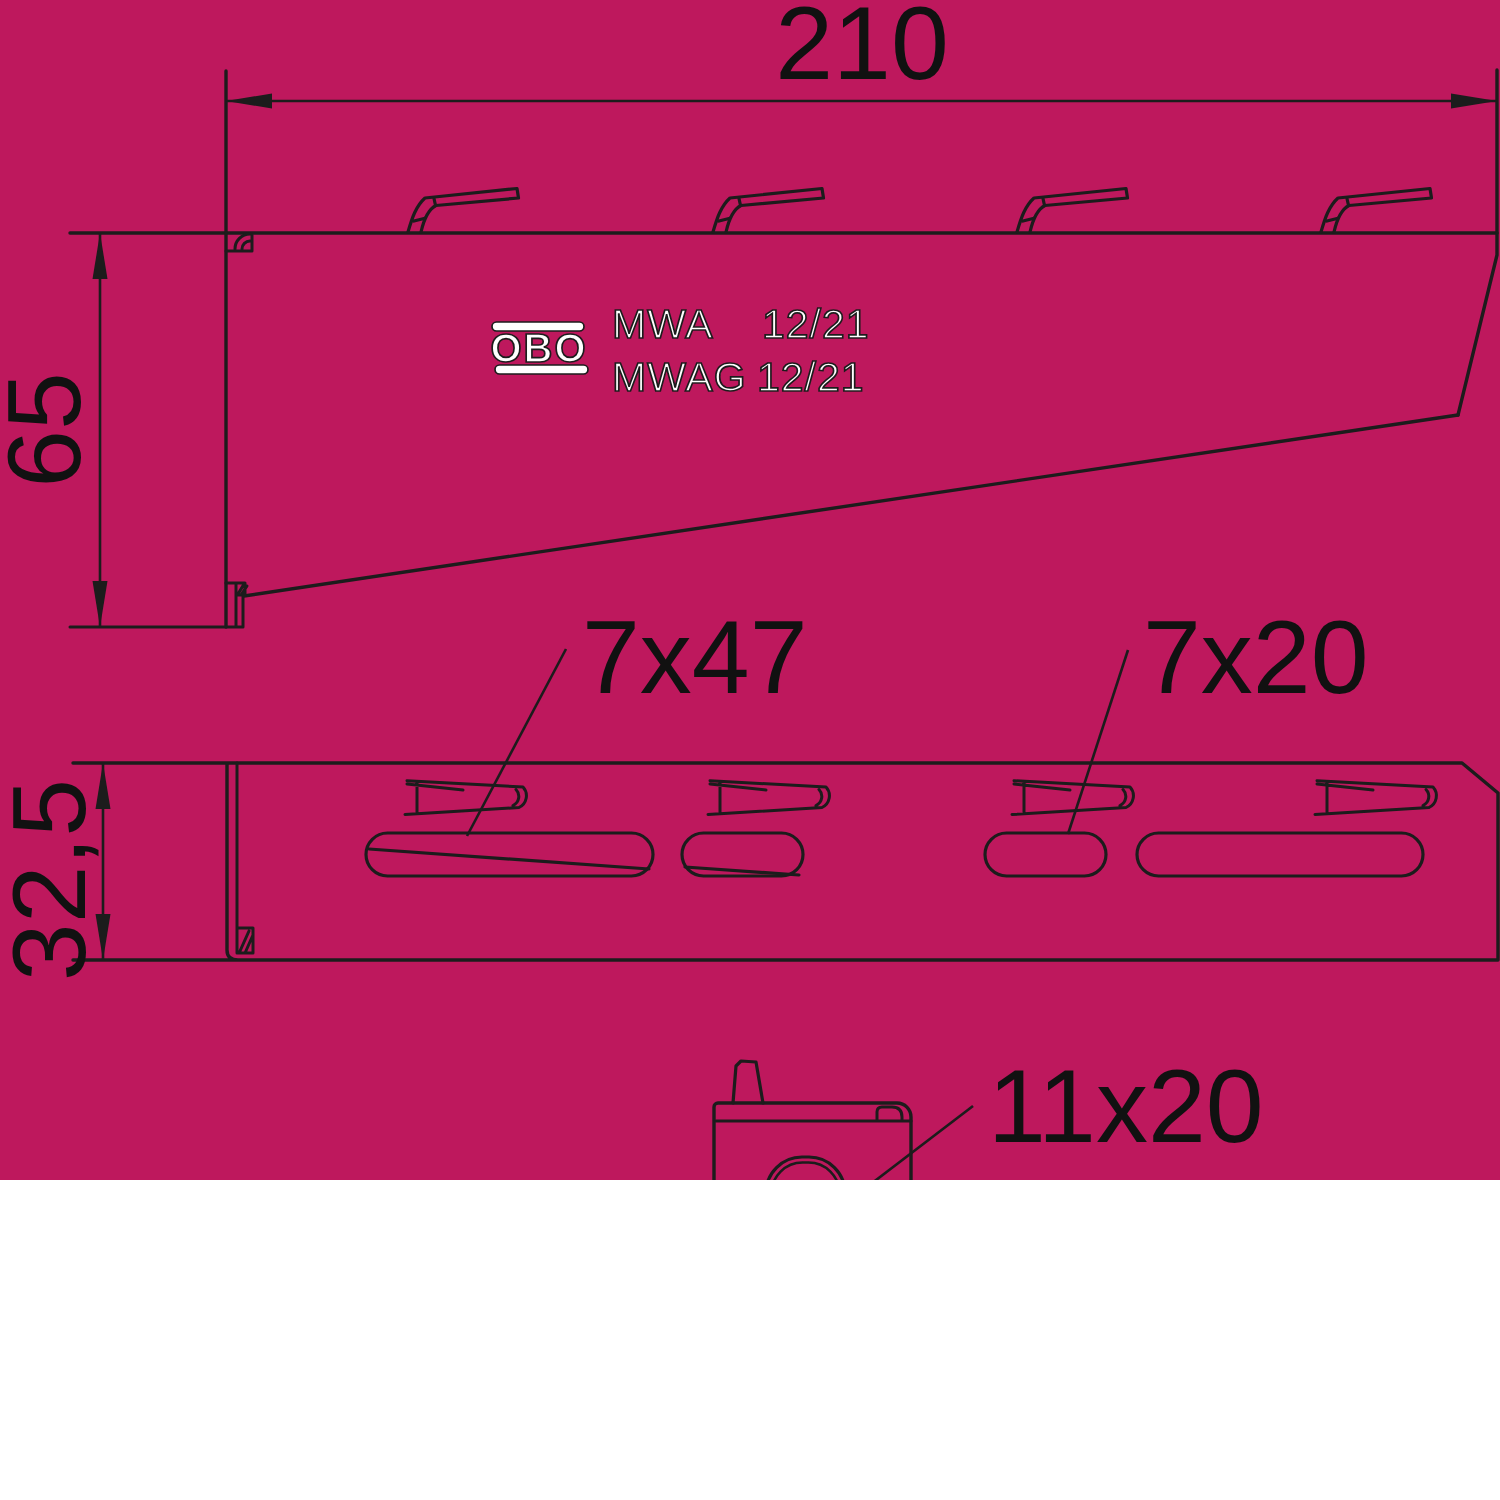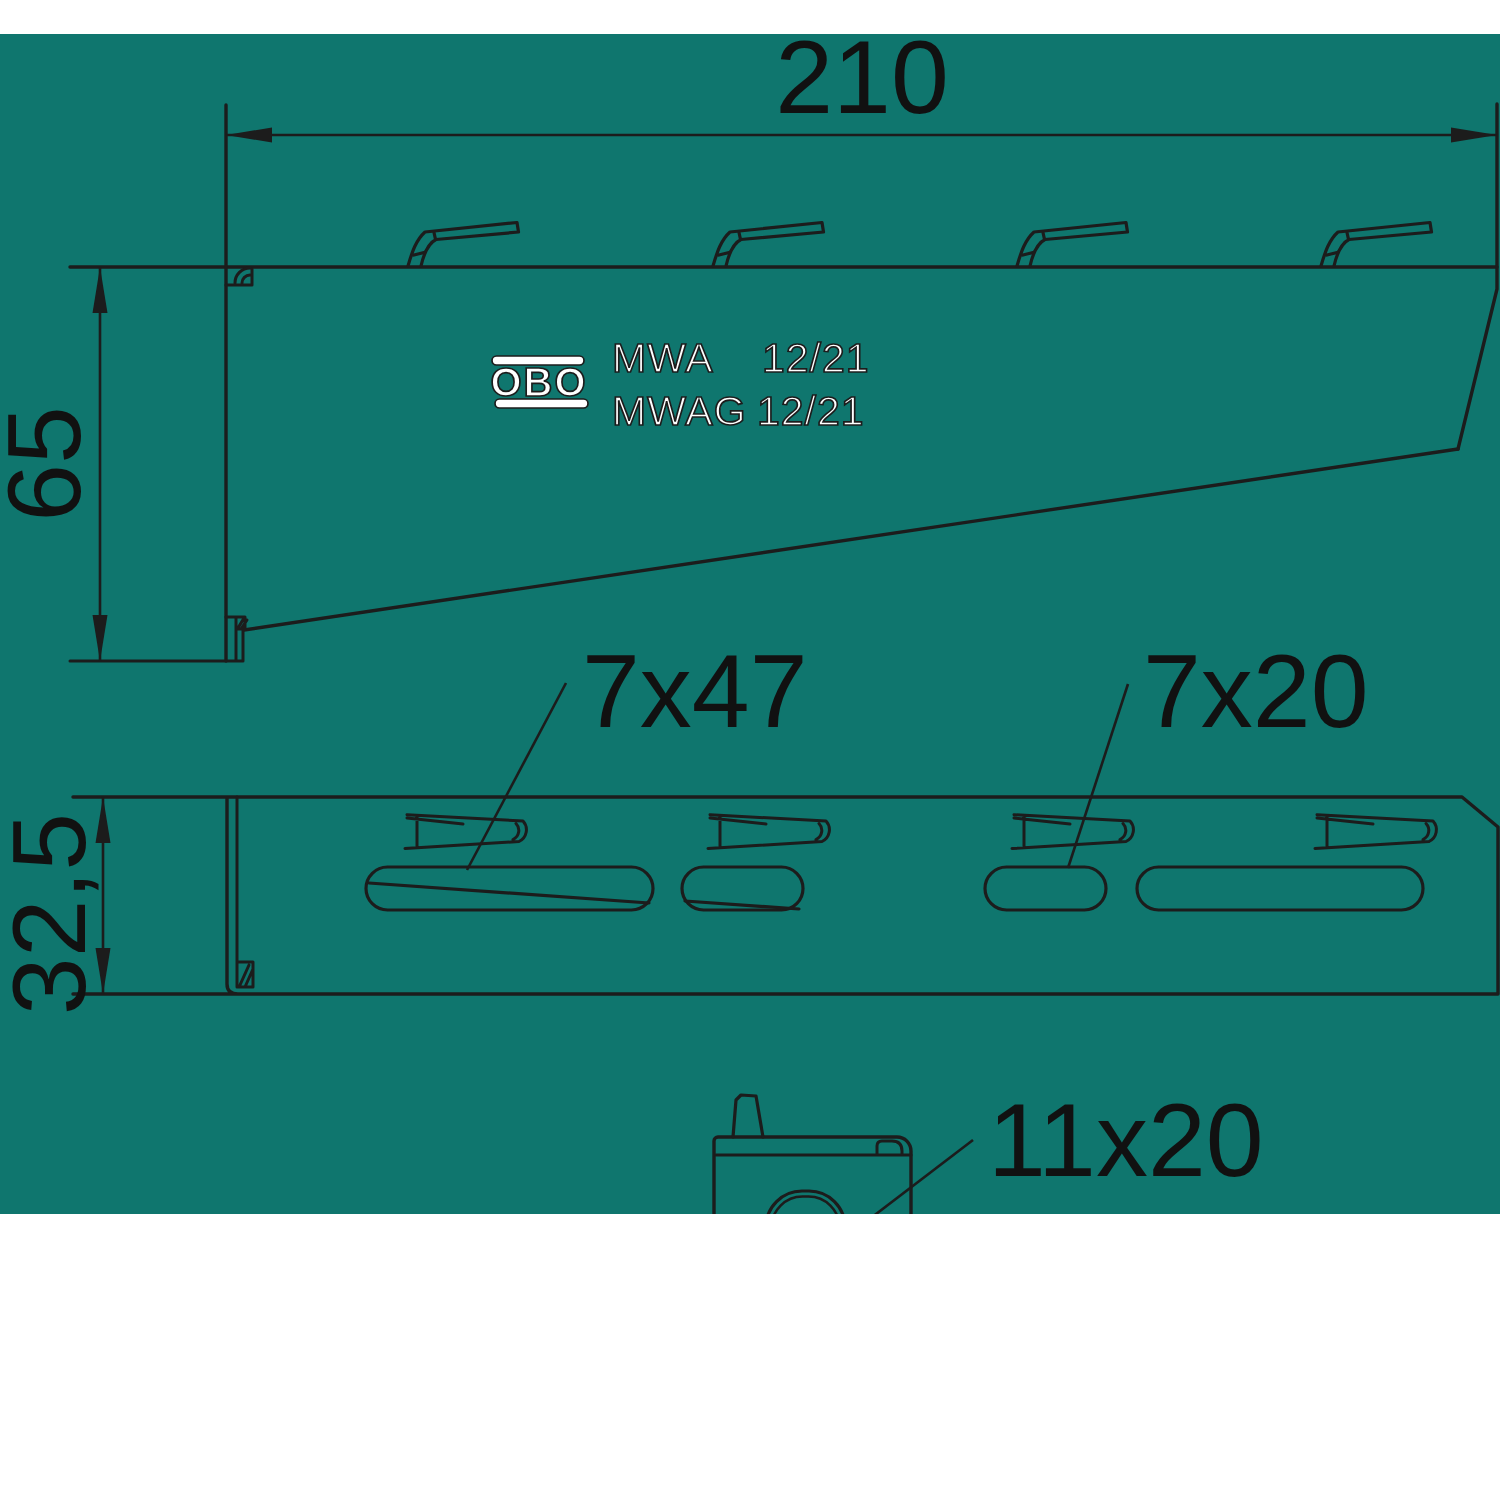--- a/index.html
+++ b/index.html
@@ -1,16 +1,16 @@
 <!DOCTYPE html>
 <html><head>
 <meta charset="utf-8">
 <style>
   html,body{margin:0;padding:0;background:#ffffff;}
-  .page{width:1500px;height:1180px;background:#0f766e;position:relative;overflow:hidden;margin-top:34px;}
+  .page{width:1500px;height:1180px;background:#be185d;position:relative;overflow:hidden;}
   svg{display:block;}
   text{font-family:"Liberation Sans","DejaVu Sans",sans-serif;}
   .dim-text{font-size:104px;fill:#111;}
   .rot{font-size:104px;fill:#111;}
   .engraved{fill:#ffffff;stroke:#1c1c1c;stroke-width:1.7px;}
   .mark1{font-size:41px;letter-spacing:1px;}
   .logo-text{font-size:40px;font-weight:bold;letter-spacing:2px;}
 </style>
 </head>
 <body>

